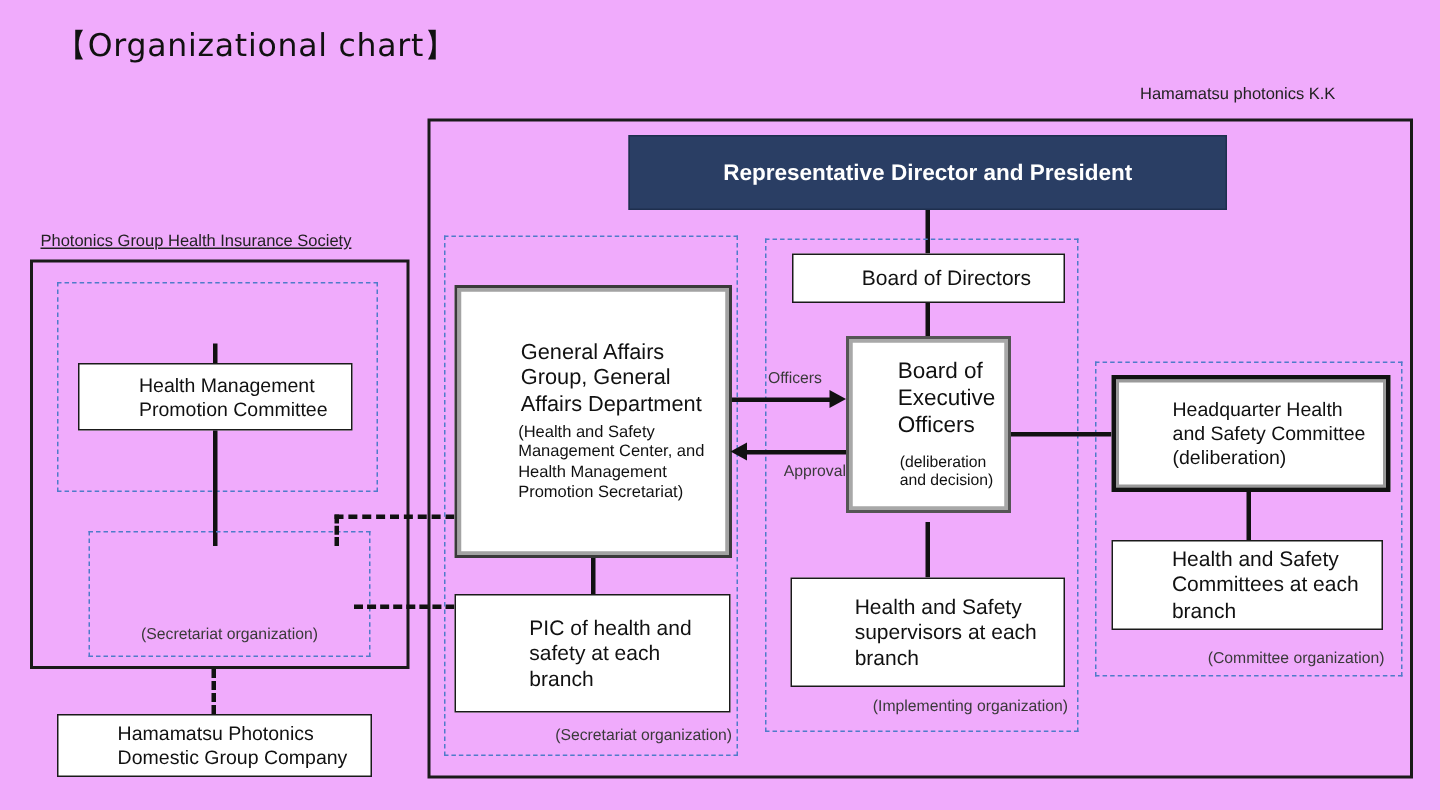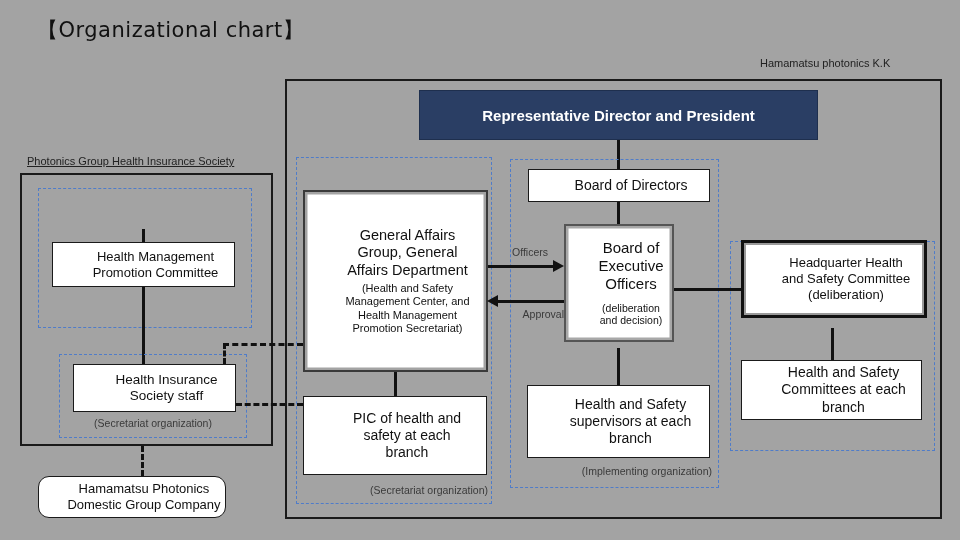--- a/index.html
+++ b/index.html
@@ -1,32 +1,32 @@
 <!DOCTYPE html>
 <html><head>
 <meta charset="utf-8">
 <style>
   html,body { margin:0; padding:0; background:#fff; }
   #stage {
-    position:relative; width:960px; height:540px; background:#a3a3a3;
+    position:relative; width:960px; height:540px; background:#f0abfc;
     font-family:"Liberation Sans","DejaVu Sans",sans-serif; color:#111;
     overflow:hidden;
   }
   .abs { position:absolute; box-sizing:border-box; }
   .title {
     font-size:21px; letter-spacing:0.5px; color:#111;
     font-family:"DejaVu Sans","Liberation Sans",sans-serif;
   }
   .small-label { font-size:11px; color:#222; }
   .panel { border:2px solid #1a1a1a; background:transparent; }
   .dash-blue { border:1.4px dashed #4f7cc9; }
   .box {
     background:#fff; border:1.5px solid #1a1a1a;
     display:flex; flex-direction:column; align-items:center; justify-content:center;
-    text-align:center; white-space:pre-line; line-height:1.22;padding-left:24px;
+    text-align:left; white-space:pre-line; line-height:1.22;padding-left:24px;
   }
   .dbl-ga   { border:2px solid #3a3a3a; box-shadow: inset 0 0 0 2.5px #a3a3a3; }
   .dbl-exec { border:2px solid #555;    box-shadow: inset 0 0 0 2.5px #a8a8a8; }
   .dbl-hq   { border:3px solid #111;    box-shadow: inset 0 0 0 2px   #9a9a9a; }
   .navy {
     background:#2a3e64; color:#fff; font-weight:bold; font-size:15px;
     display:flex; align-items:center; justify-content:center; text-align:center;
     border:1px solid #1e2f4e;
   }
   .vline { background:#111; width:3px; }
@@ -56,28 +56,26 @@
   <div class="abs vline" style="left:142px; top:229px; height:13px;"></div>
 
   <div class="abs box" style="left:52px; top:242px; width:183px; height:45px; font-size:13px;">Health Management
 Promotion Committee</div>
 
 
   <div class="abs vline" style="left:142px; top:287px; height:77px;"></div>
 
   <div class="abs dash-blue" style="left:59px; top:354px; width:188px; height:84px;"></div>
 
-  <div class="abs box" style="left:73px; top:364px; width:163px; height:48px; font-size:13.5px;">Health Insurance
-Society staff</div>
 
   <div class="abs note" style="left:66px; top:417px; width:174px; font-size:10.5px; text-align:center;">(Secretariat organization)</div>
 
   <div class="abs vdash" style="left:141px; top:446px; height:30px;"></div>
 
-  <div class="abs box" style="left:38px; top:476px; width:188px; height:42px; font-size:13px;border-radius:11px;">Hamamatsu Photonics
+  <div class="abs box" style="left:38px; top:476px; width:210px; height:42px; font-size:13px;">Hamamatsu Photonics
 Domestic Group Company</div>
 
   <div class="abs vdash" style="left:223px; top:343px; height:21px;"></div>
   <div class="abs hdash" style="left:223px; top:343px; width:80px;"></div>
   <div class="abs hdash" style="left:236px; top:403px; width:67px;"></div>
 
   <div class="abs panel" style="left:285px; top:79px; width:657px; height:440px;"></div>
 
   <div class="abs navy" style="left:419px; top:90px; width:399px; height:50px;">Representative Director and President</div>
 
@@ -130,24 +128,25 @@
   <div class="abs vline" style="left:617px; top:348px; height:37px;"></div>
 
   <div class="abs box" style="left:527px; top:385px; width:183px; height:73px; font-size:14px;">Health and Safety
 supervisors at each
 branch</div>
 
   <div class="abs note" style="left:520px; top:465px; width:192px; font-size:10.5px; text-align:right;">(Implementing organization)</div>
 
   <div class="abs hline" style="left:674px; top:288px; width:67px;"></div>
 
-  <div class="abs box dbl-hq" style="left:741px; top:240px; width:186px; height:78px; font-size:13px;">Headquarter Health
+  <div class="abs box dbl-hq" style="left:741px; top:250px; width:186px; height:78px; font-size:13px;">Headquarter Health
 and Safety Committee
 (deliberation)</div>
 
   <div class="abs vline" style="left:831px; top:328px; height:32px;"></div>
 
   <div class="abs box" style="left:741px; top:360px; width:181px; height:60px; font-size:14px;">Health and Safety
 Committees at each
 branch</div>
 
+  <div class="abs note" style="left:740px; top:433px; width:183px; font-size:10.5px; text-align:right;">(Committee organization)</div>
 
 </div>
 
 </body></html>

